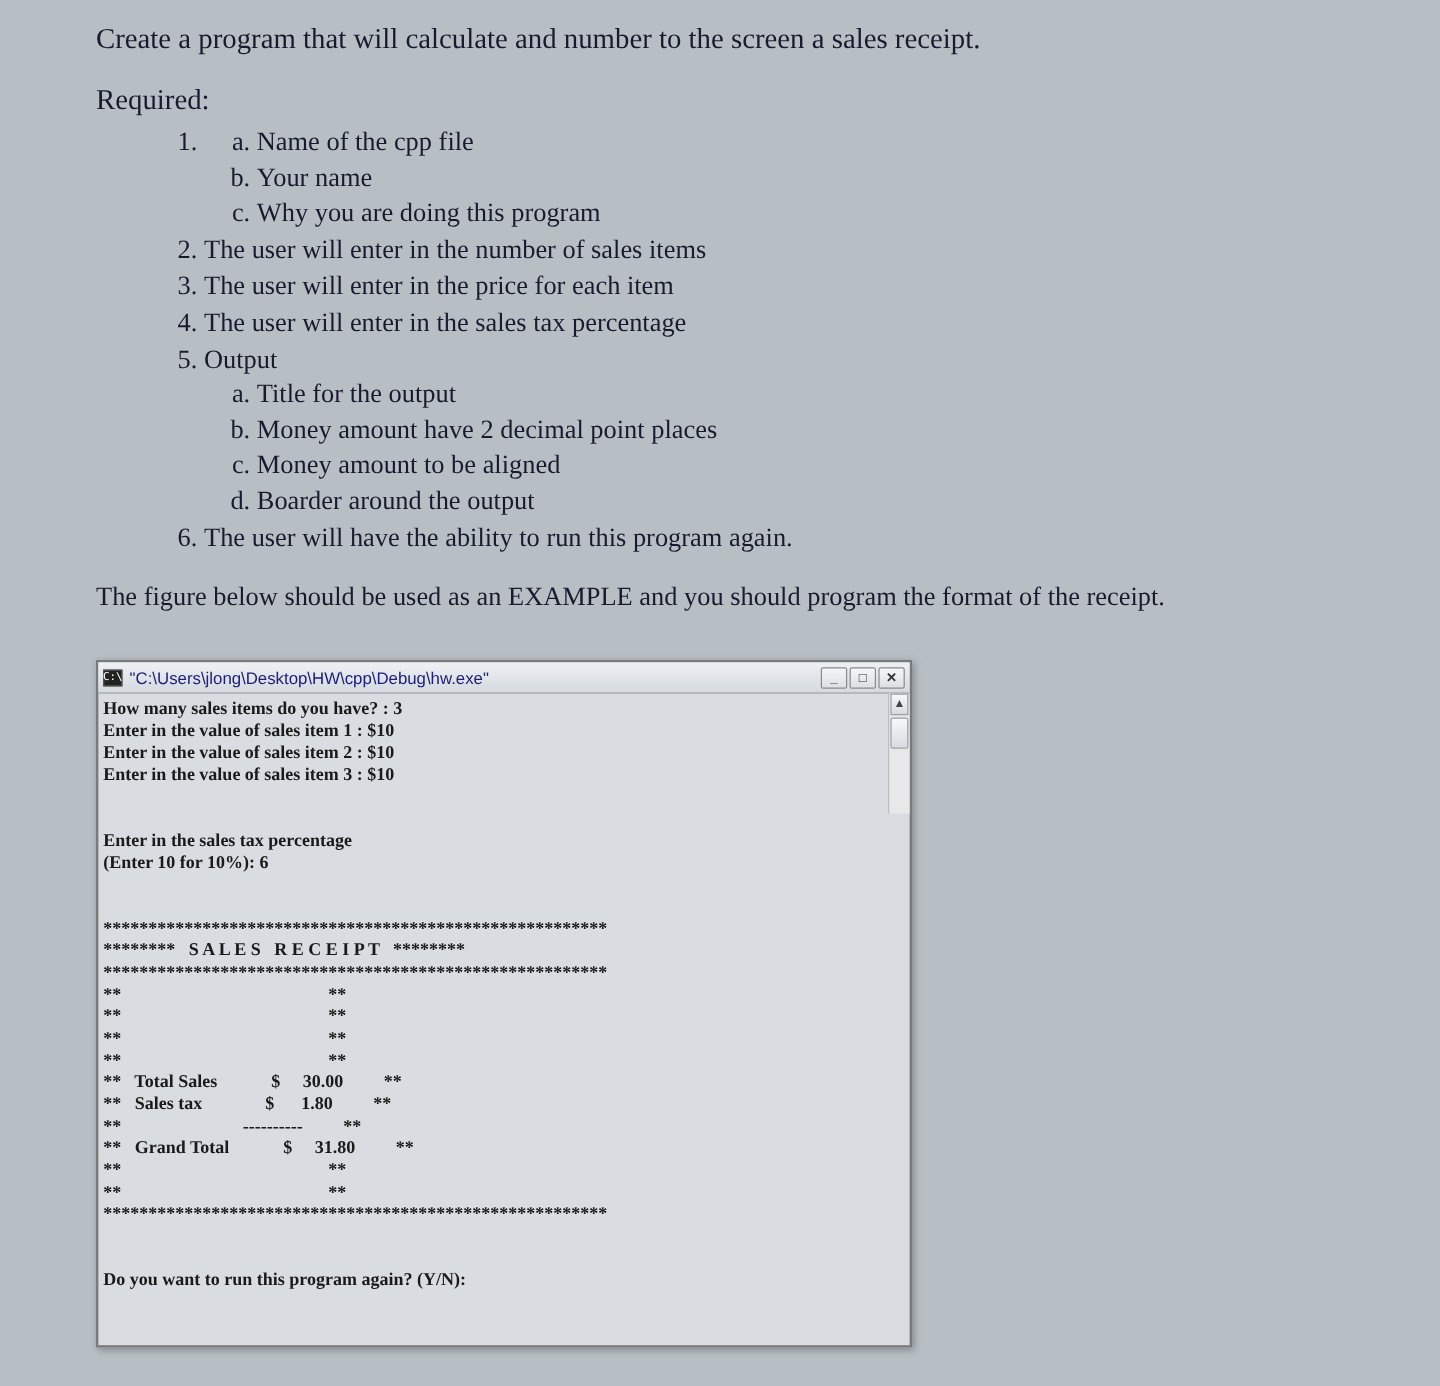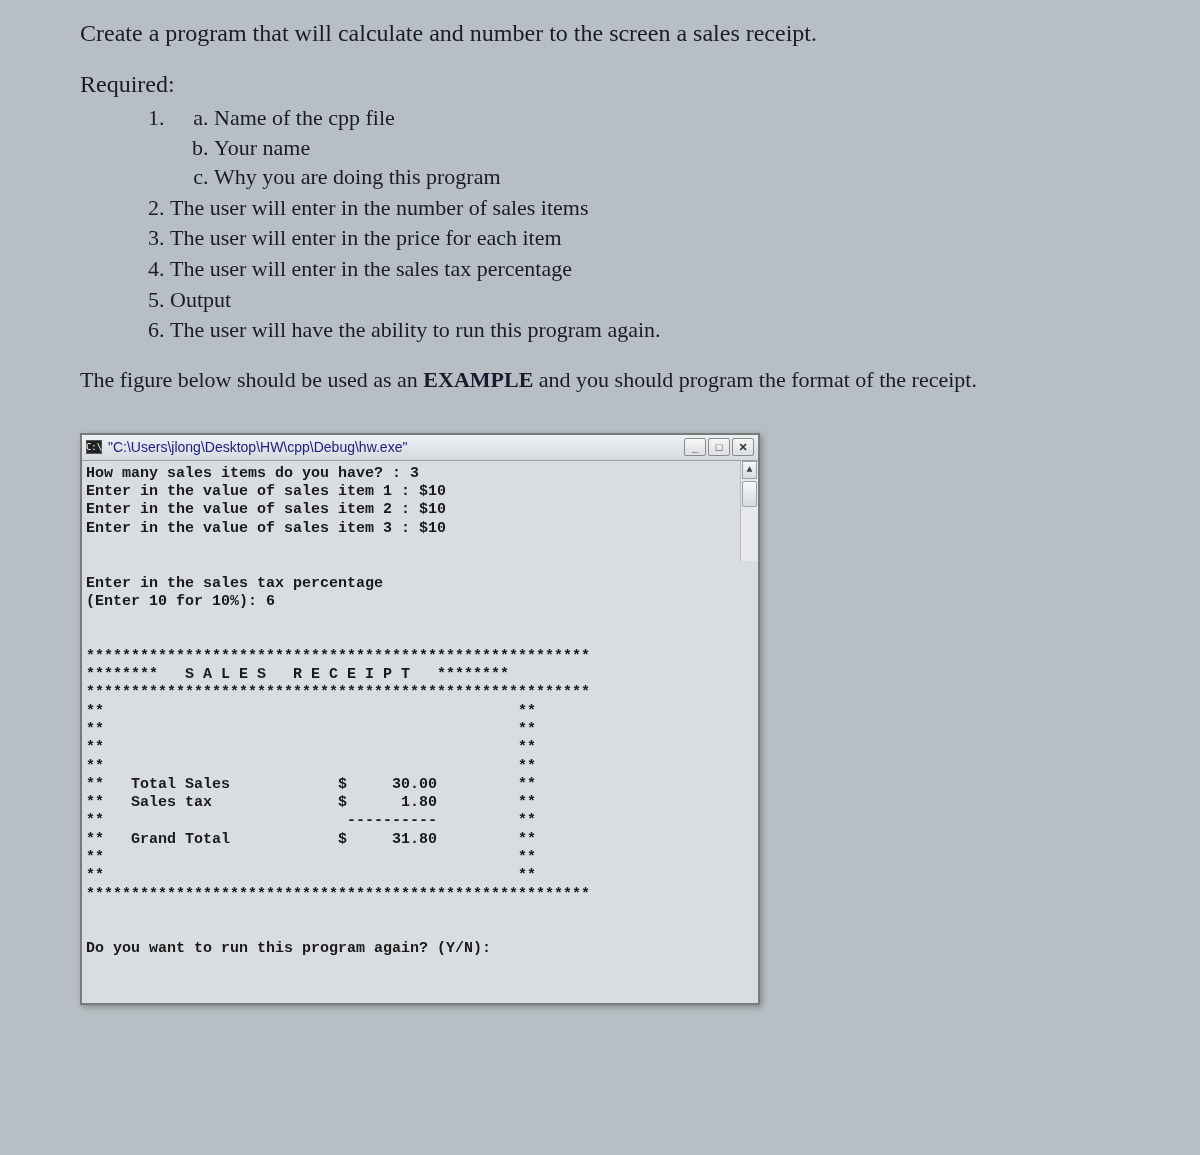--- a/index.html
+++ b/index.html
@@ -18,21 +18,21 @@
       font-size: 22px;
       line-height: 1.3;
     }
     ol.main-list > li { margin-bottom: 2px; }
     ol.sub-list {
       list-style-type: lower-alpha;
       padding-left: 44px;
     }
     ol.sub-list > li { margin-bottom: 1px; }
     .figure-note { font-size: 22px; margin-top: 22px; margin-bottom: 40px; }
-    .figure-note .bold { font-weight: bold; }
+    .figure-note .bold { font-weight: normal; }
     .console-window {
       width: 680px;
       border: 2px solid #7a7a7a;
       background: #d9dde1;
       box-shadow: 2px 2px 6px rgba(0,0,0,0.3);
     }
     .titlebar {
       display: flex;
       align-items: center;
       background: linear-gradient(to bottom, #eef1f4, #d4dae0);
@@ -69,21 +69,21 @@
       font-family: Arial, sans-serif;
       font-size: 11px;
       font-weight: bold;
       color: #333;
       display: flex;
       align-items: center;
       justify-content: center;
       cursor: pointer;
     }
     .console-body {
-      font-family: Liberation Mono, monospace;
+      font-family: Liberation Serif, serif;
       font-size: 15px;
       font-weight: bold;
       color: #1a1a1a;
       padding: 4px 6px 8px 4px;
       white-space: pre;
       line-height: 1.22;
       position: relative;
     }
     .scrollbar {
       position: absolute;
@@ -128,20 +128,26 @@
       <li>Name of the cpp file</li>
       <li>Your name</li>
       <li>Why you are doing this program</li>
     </ol>
   </li>
   <li>The user will enter in the number of sales items</li>
   <li>The user will enter in the price for each item</li>
   <li>The user will enter in the sales tax percentage</li>
   <li>
     <span>Output</span>
+    <ol class="sub-list">
+      <li>Title for the output</li>
+      <li>Money amount have 2 decimal point places</li>
+      <li>Money amount to be aligned</li>
+      <li>Boarder around the output</li>
+    </ol>
   </li>
   <li>The user will have the ability to run this program again.</li>
 </ol>
 
 <p class="figure-note">
   <span>The figure below should be used as an </span><span class="bold">EXAMPLE</span><span> and you should program the format of the receipt.</span>
 </p>
 
 <div class="console-window">
   <div class="titlebar">

